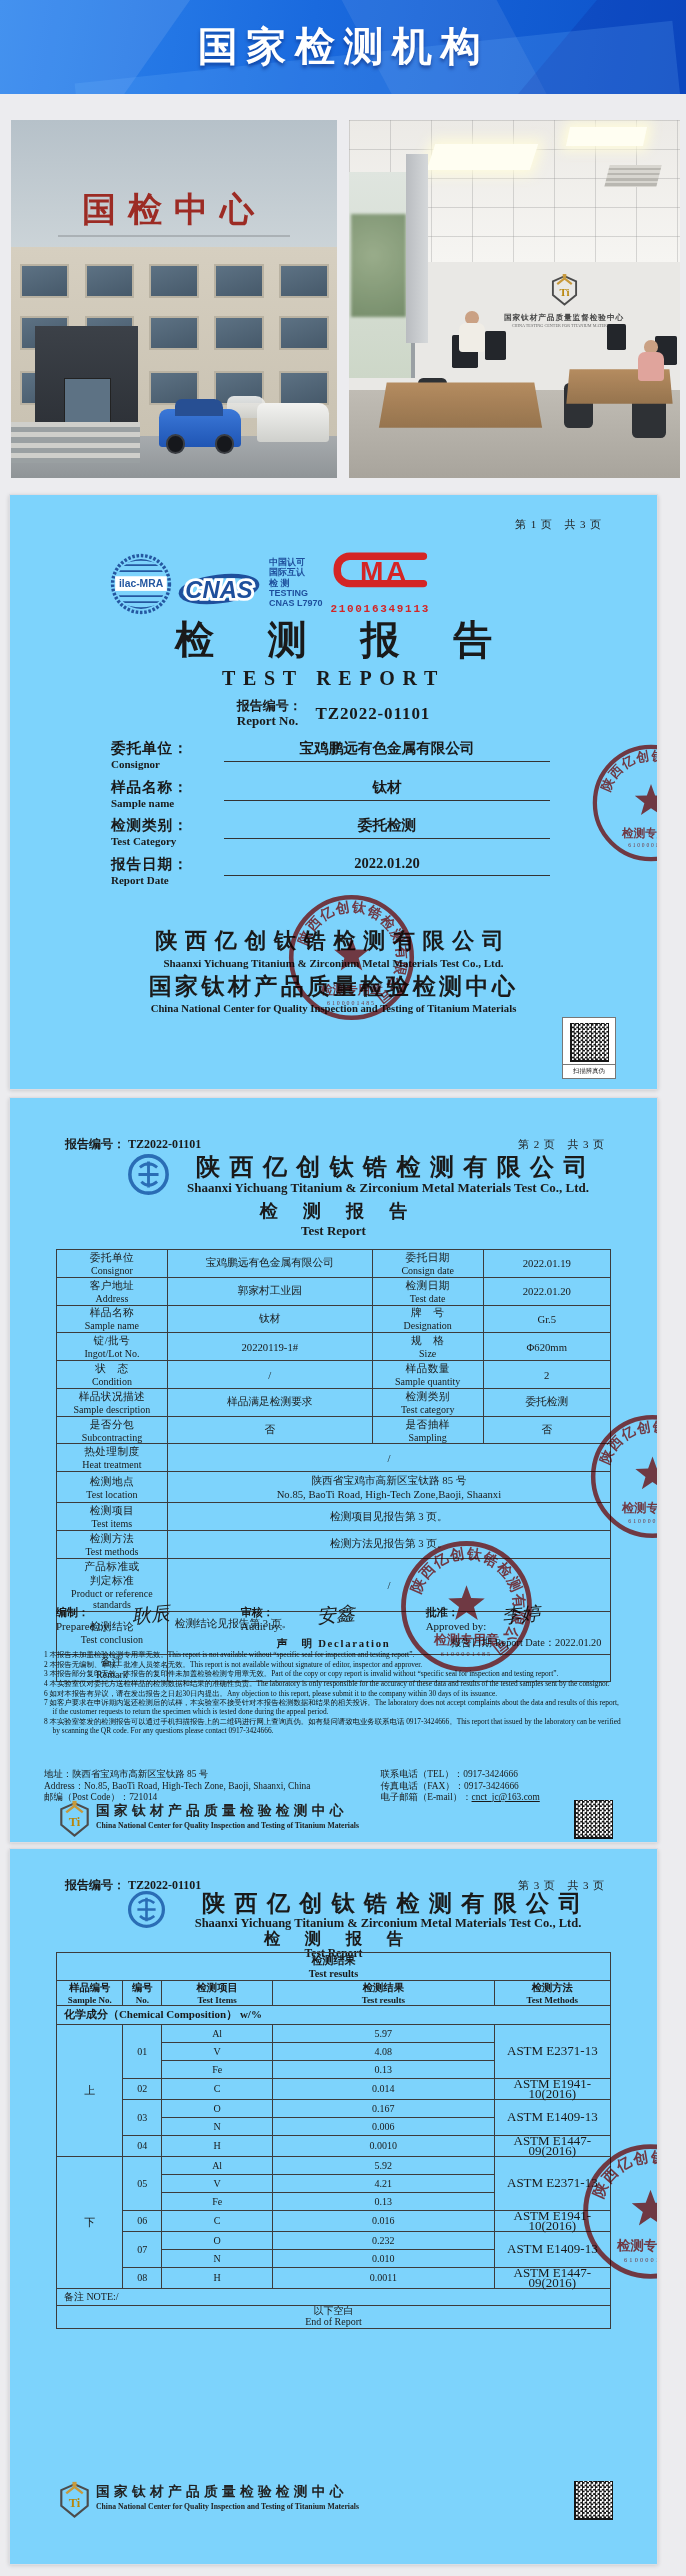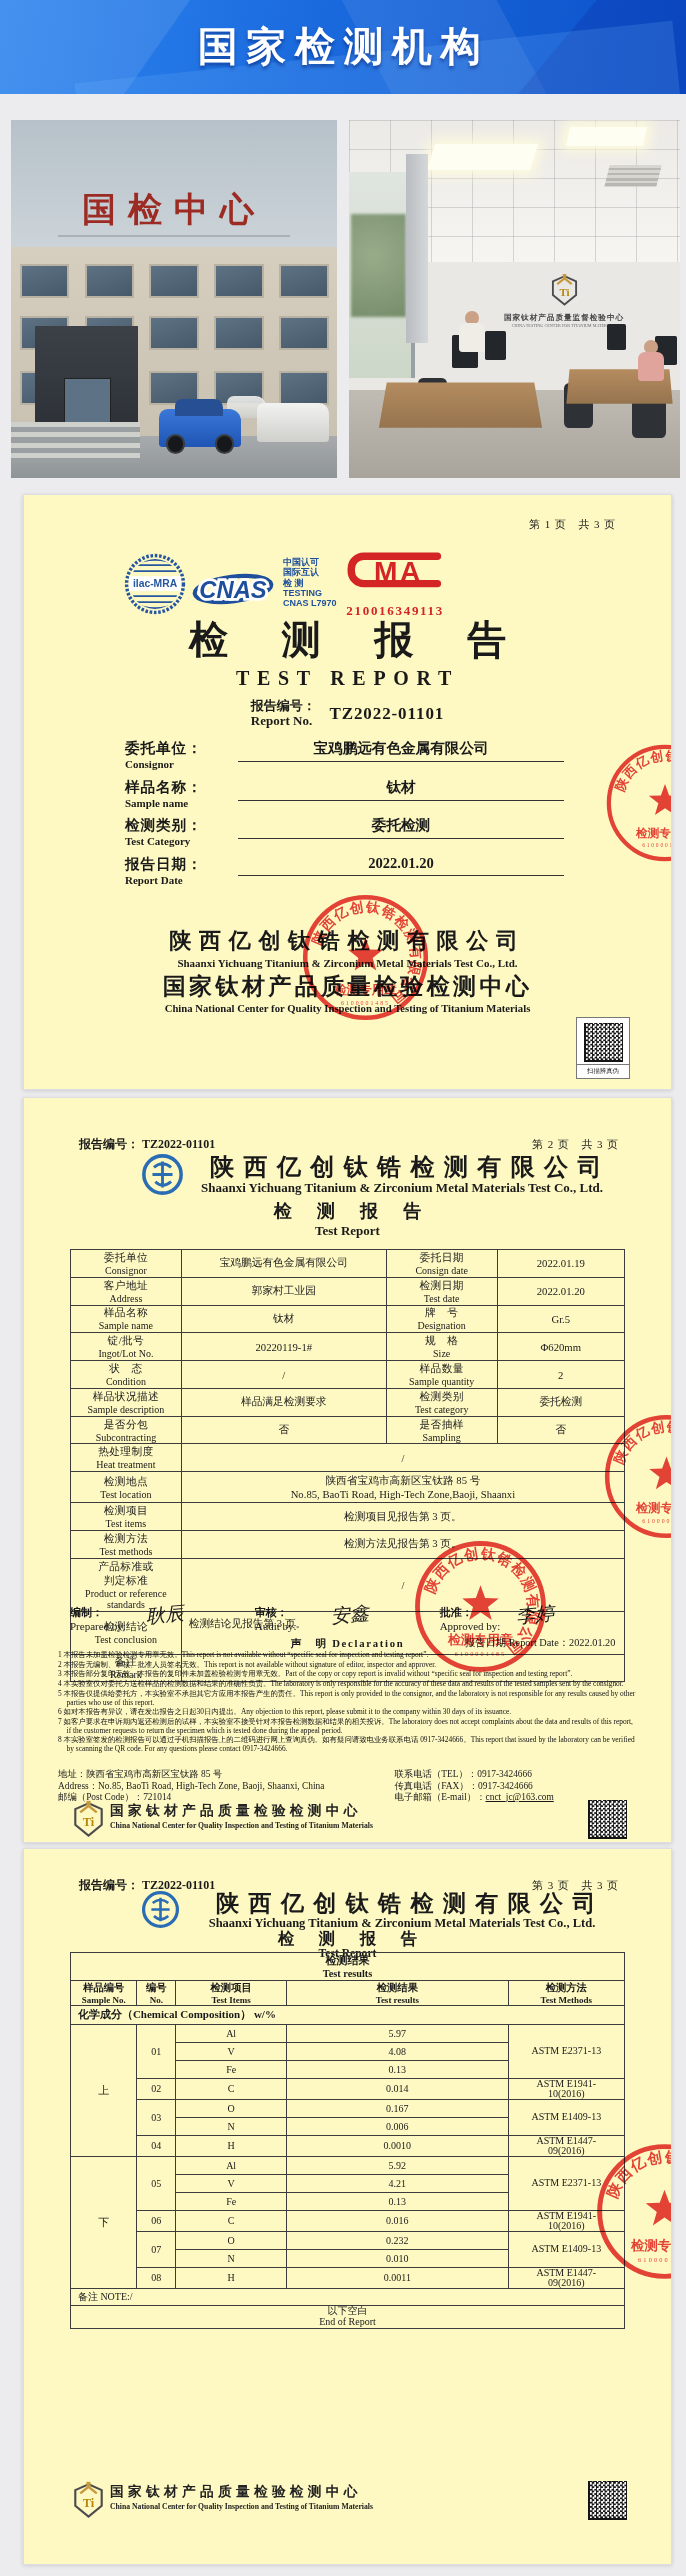--- a/index.html
+++ b/index.html
@@ -66,36 +66,36 @@
   .m3{left:258px;top:204px;width:19px;height:26px;} .m4{left:306px;top:216px;width:22px;height:29px;}
   .person{position:absolute;}
   .person .head{width:13.7px;height:13.7px;border-radius:50%;background:#caa184;margin:0 auto;}
   .person .body{width:26px;height:29px;border-radius:6.9px 6.9px 3.4px 3.4px;margin-top:-1.7px;}
   .pe1{left:110px;top:191px;} .pe1 .body{background:#f0ede6;}
   .pe2{left:289px;top:220px;} .pe2 .body{background:#e0a49c;}
   .chair{position:absolute;width:29px;height:45px;background:#2e3135;border-radius:5.2px;}
   .c1{left:69px;top:258px;} .c2{left:215px;top:263px;} .c3{left:283px;top:266px;width:34px;height:52px;}
 
   
-  .sheet{position:absolute;left:23px;width:647px;background:#fef9c3;border:0.9px solid #dddde2;
+  .sheet{position:absolute;left:9px;width:647px;background:#7dd3fc;border:0.9px solid #dddde2;
          box-shadow:0 0.9px 4.3px rgba(0,0,0,.16);overflow:hidden;}
   #sheet1{top:494px;height:594px;}
   #sheet2{top:1097px;height:744px;}
   #sheet3{top:1848px;height:715px;}
 
   .pageno{position:absolute;font-size:11px;color:#222;letter-spacing:0.9px;}
   .hdr-repno{position:absolute;font-size:12px;font-weight:bold;}
 
   
   .logo-ilac{position:absolute;left:100px;top:58px;}
   .logo-cnas{position:absolute;left:168px;top:69px;}
   .accred{position:absolute;left:259px;top:62px;font-family:"Liberation Sans","DejaVu Sans",sans-serif;
       color:#1e4f9c;font-weight:bold;font-size:9px;line-height:10.3px;}
   .logo-cma{position:absolute;left:319px;top:53px;text-align:center;}
-  .cma-no{color:#d42525;font-weight:bold;font-size:13px;letter-spacing:1.7px;font-family:Liberation Serif, serif;margin-top:-1.7px;text-align:right;}
+  .cma-no{color:#d42525;font-weight:bold;font-size:11px;letter-spacing:1.7px;font-family:Liberation Mono, monospace;margin-top:-1.7px;text-align:right;}
   .t-cn{position:absolute;left:0;top:118px;width:100%;text-align:center;font-size:39px;font-weight:bold;letter-spacing:22px;text-indent:22px;}
   .t-en{position:absolute;left:0;top:172px;width:100%;text-align:center;font-size:20px;font-weight:bold;letter-spacing:7.7px;}
   .repno-row{position:absolute;left:0;top:204px;width:100%;display:flex;justify-content:center;gap:13.7px;align-items:center;}
   .repno-label{font-weight:bold;font-size:13px;line-height:14.6px;text-align:left;}
   .repno-val{font-weight:bold;font-size:17px;letter-spacing:0.9px;}
   .field{position:absolute;left:101px;width:447px;height:38px;}
   .f0{top:244px;} .f1{top:283px;} .f2{top:321px;} .f3{top:360px;}
   .field .lab{position:absolute;left:0;top:0;width:112px;}
   .field .lab .cn{font-size:14.6px;font-weight:bold;letter-spacing:0.9px;}
   .field .lab .en{font-size:11px;font-weight:bold;}
@@ -157,21 +157,21 @@
   .sheet-footer .qr-plain{right:0;top:0;}
 
   
   .t3{position:absolute;left:46px;top:103px;width:555px;table-layout:fixed;}
   .t3 td{border:0.9px solid #3c3c3c;text-align:center;vertical-align:middle;padding:0 1.7px;font-size:10px;}
   .t3 .band{font-weight:bold;}
   .t3 .band .cn{font-size:11px;} .t3 .band .en{font-size:10.3px;}
   .t3 .colh .cn{font-size:10.3px;font-weight:bold;} .t3 .colh .en{font-size:9px;font-weight:bold;}
   .t3 .section{text-align:left;font-weight:bold;font-size:11px;padding-left:6.9px;}
   .t3 tr.dr{height:18px;}
-  .t3 .method{font-size:10px;line-height:10px;padding:0 12px;margin-left:24px;}
+  .t3 .method{font-size:13px;line-height:10px;padding:0 12px;margin-left:24px;}
   .t3 .pos{font-size:11px;}
   .t3 .noterow{text-align:left;padding-left:6.9px;font-size:10px;height:16.3px;}
   .t3 .endrow{height:23px;font-size:9.4px;line-height:10.7px;}
 </style>
 </head>
 <body>
 
 <svg width="0" height="0" style="position:absolute">
   <defs>
     <g id="stamp-def">
@@ -564,21 +564,20 @@
       <div class="sig">李婷</div>
     </div>
   </div>
 
   <div class="decl-title">声　明 Declaration</div>
   <div class="decl">
     <div>1  本报告未加盖检验检测专用章无效。This report is not available without “specific seal for inspection and testing report”.</div>
     <div>2  本报告无编制、审核、批准人员签名无效。This report is not available without signature of editor, inspector and approver.</div>
     <div>3  本报告部分复印无效，本报告的复印件未加盖检验检测专用章无效。Part of the copy or copy report is invalid without “specific seal for inspection and testing report”.</div>
     <div>4  本实验室仅对委托方送检样品的检测数据和结果的准确性负责。The laboratory is only responsible for the accuracy of these data and results of the tested samples sent by the consignor.</div>
-    <div>5  本报告仅提供给委托方，本实验室不承担其它方应用本报告产生的责任。This report is only provided to the consignor, and the laboratory is not responsible for any results caused by other parties who use of this report.</div>
     <div>6  如对本报告有异议，请在发出报告之日起30日内提出。Any objection to this report, please submit it to the company within 30 days of its issuance.</div>
     <div>7  如客户要求在申诉期内返还检测后的试样，本实验室不接受针对本报告检测数据和结果的相关投诉。The laboratory does not accept complaints about the data and results of this report, if the customer requests to return the specimen which is tested done during the appeal period.</div>
     <div>8  本实验室签发的检测报告可以通过手机扫描报告上的二维码进行网上查询真伪。如有疑问请致电业务联系电话 0917-3424666。This report that issued by the laboratory can be verified by scanning the QR code. For any questions please contact 0917-3424666.</div>
   </div>
 
   <div class="contact">
     <div class="left">
       <div>地址：陕西省宝鸡市高新区宝钛路 85 号</div>
       <div>Address：No.85, BaoTi Road, High-Tech Zone, Baoji, Shaanxi, China</div>
       <div>邮编（Post Code）：721014</div>

